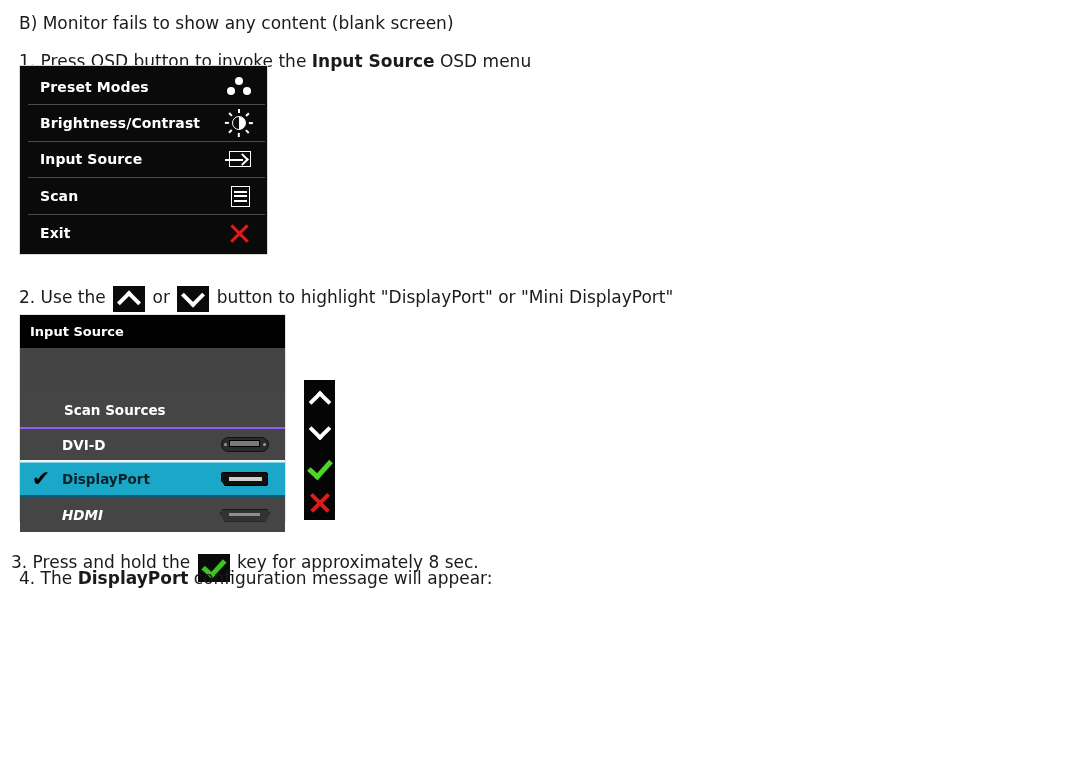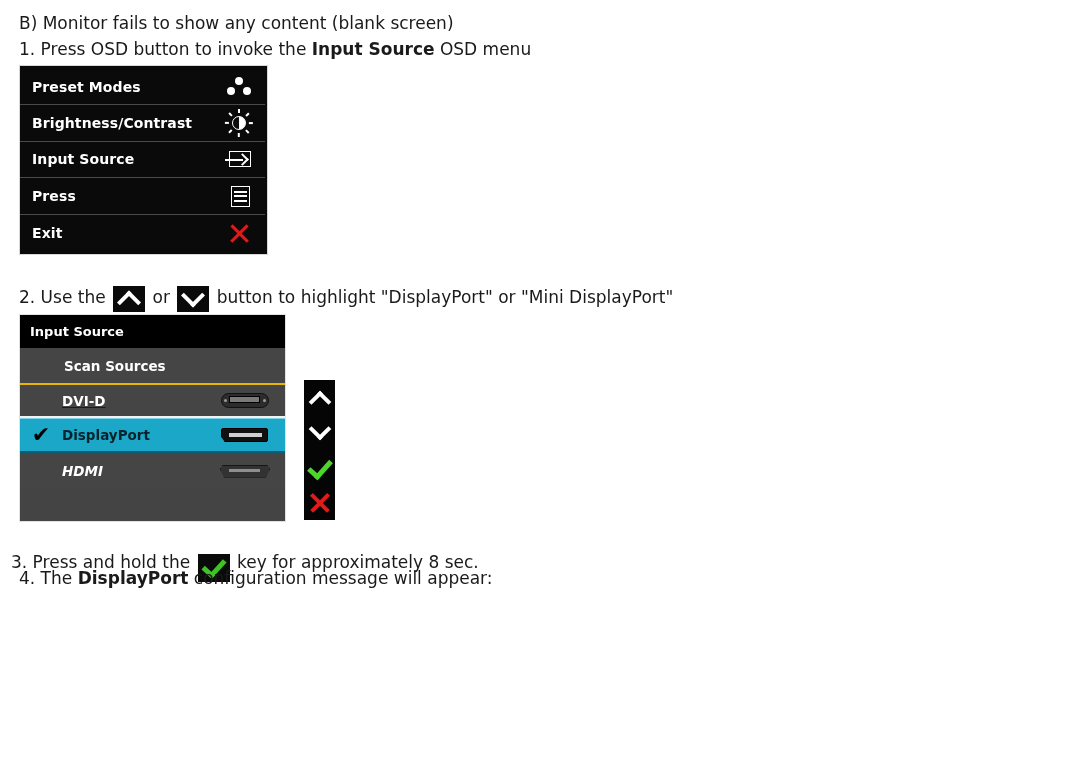--- a/index.html
+++ b/index.html
@@ -20,21 +20,21 @@
   .doc-text {
     position: absolute;
     font-size: 17px;
     line-height: 1.35;
     white-space: nowrap;
     color: #1a1a1a;
   }
   .doc-text b { font-weight: bold; }
 
   #line-heading { left: 19px; top: 12px; }
-  #line-step1   { left: 19px; top: 38px; text-align: right; }
+  #line-step1   { left: 19px; top: 50px; text-align: right; }
   #line-step2   { left: 19px; top: 286px; }
   #line-step3   { left: 11px; top: 551px; }
   #line-step4   { left: 19px; top: 567px; }
 
   .inline-key {
     display: inline-block;
     vertical-align: middle;
     background: #0a0a0a;
     position: relative;
   }
@@ -83,21 +83,21 @@
   
   #osd-main {
     position: absolute;
     left: 19px;
     top: 65px;
     width: 249px;
     height: 190px;
     background: #0a0a0a;
     border: 1px solid #d8d8d8;
     box-sizing: border-box;
-    padding: 3px 2px 3px 0;
+    padding: 3px 2px 3px 8px;
   }
   .main-row {
     position: relative;
     height: 36.4px;
     display: flex;
     align-items: center;
     background: #0a0a0a;
     border-bottom: 1px solid #4a4a4a;
     box-sizing: border-box;
   }
@@ -225,21 +225,21 @@
   .is-row {
     position: relative;
     height: 35px;
     display: flex;
     align-items: center;
     background: #454545;
     border-bottom: 2px solid #f2f2f2;
     box-sizing: border-box;
   }
   .is-row.last { border-bottom: none; font-style: italic; }
-  .is-row.nosep { border-bottom: none; }
+  .is-row.nosep { border-bottom: none; margin-top: 44px; }
   .is-row .check-slot {
     width: 42px;
     flex: 0 0 auto;
     text-align: center;
     font-size: 22px;
     line-height: 1;
     color: #000000;
     font-weight: bold;
   }
   .is-row .label {
@@ -425,21 +425,21 @@
   <div class="main-row">
     <span class="label">Input Source</span>
     <span class="glyph ico-input">
       <span class="box"></span>
         <span class="shaft"></span>
         <span class="head"></span>
     </span>
   </div>
 
   <div class="main-row">
-    <span class="label">Press</span>
+    <span class="label">Scan</span>
     <span class="glyph ico-menu">
       <span class="box"></span>
         <span class="ln l1"></span>
         <span class="ln l2"></span>
         <span class="ln l3"></span>
     </span>
   </div>
 
   <div class="main-row">
     <span class="label">Exit</span>
@@ -456,21 +456,21 @@
 
 <div id="osd-input">
   <div class="is-header">Input Source</div>
 
   <div class="is-row scan nosep">
     <span class="check-slot"></span>
     <span class="label">Scan Sources</span>
     <span class="conn"></span>
   </div>
 
-  <div class="is-row" style="border-top:2px solid #eab308;text-decoration:underline;">
+  <div class="is-row" style="border-top:2px solid #8b5cf6;">
     <span class="check-slot"></span>
     <span class="label">DVI-D</span>
     <span class="conn">
       <span class="c-dvi">
           <span class="inner"></span>
           <span class="pin pl"></span>
           <span class="pin pr"></span>
         </span>
     </span>
   </div>

